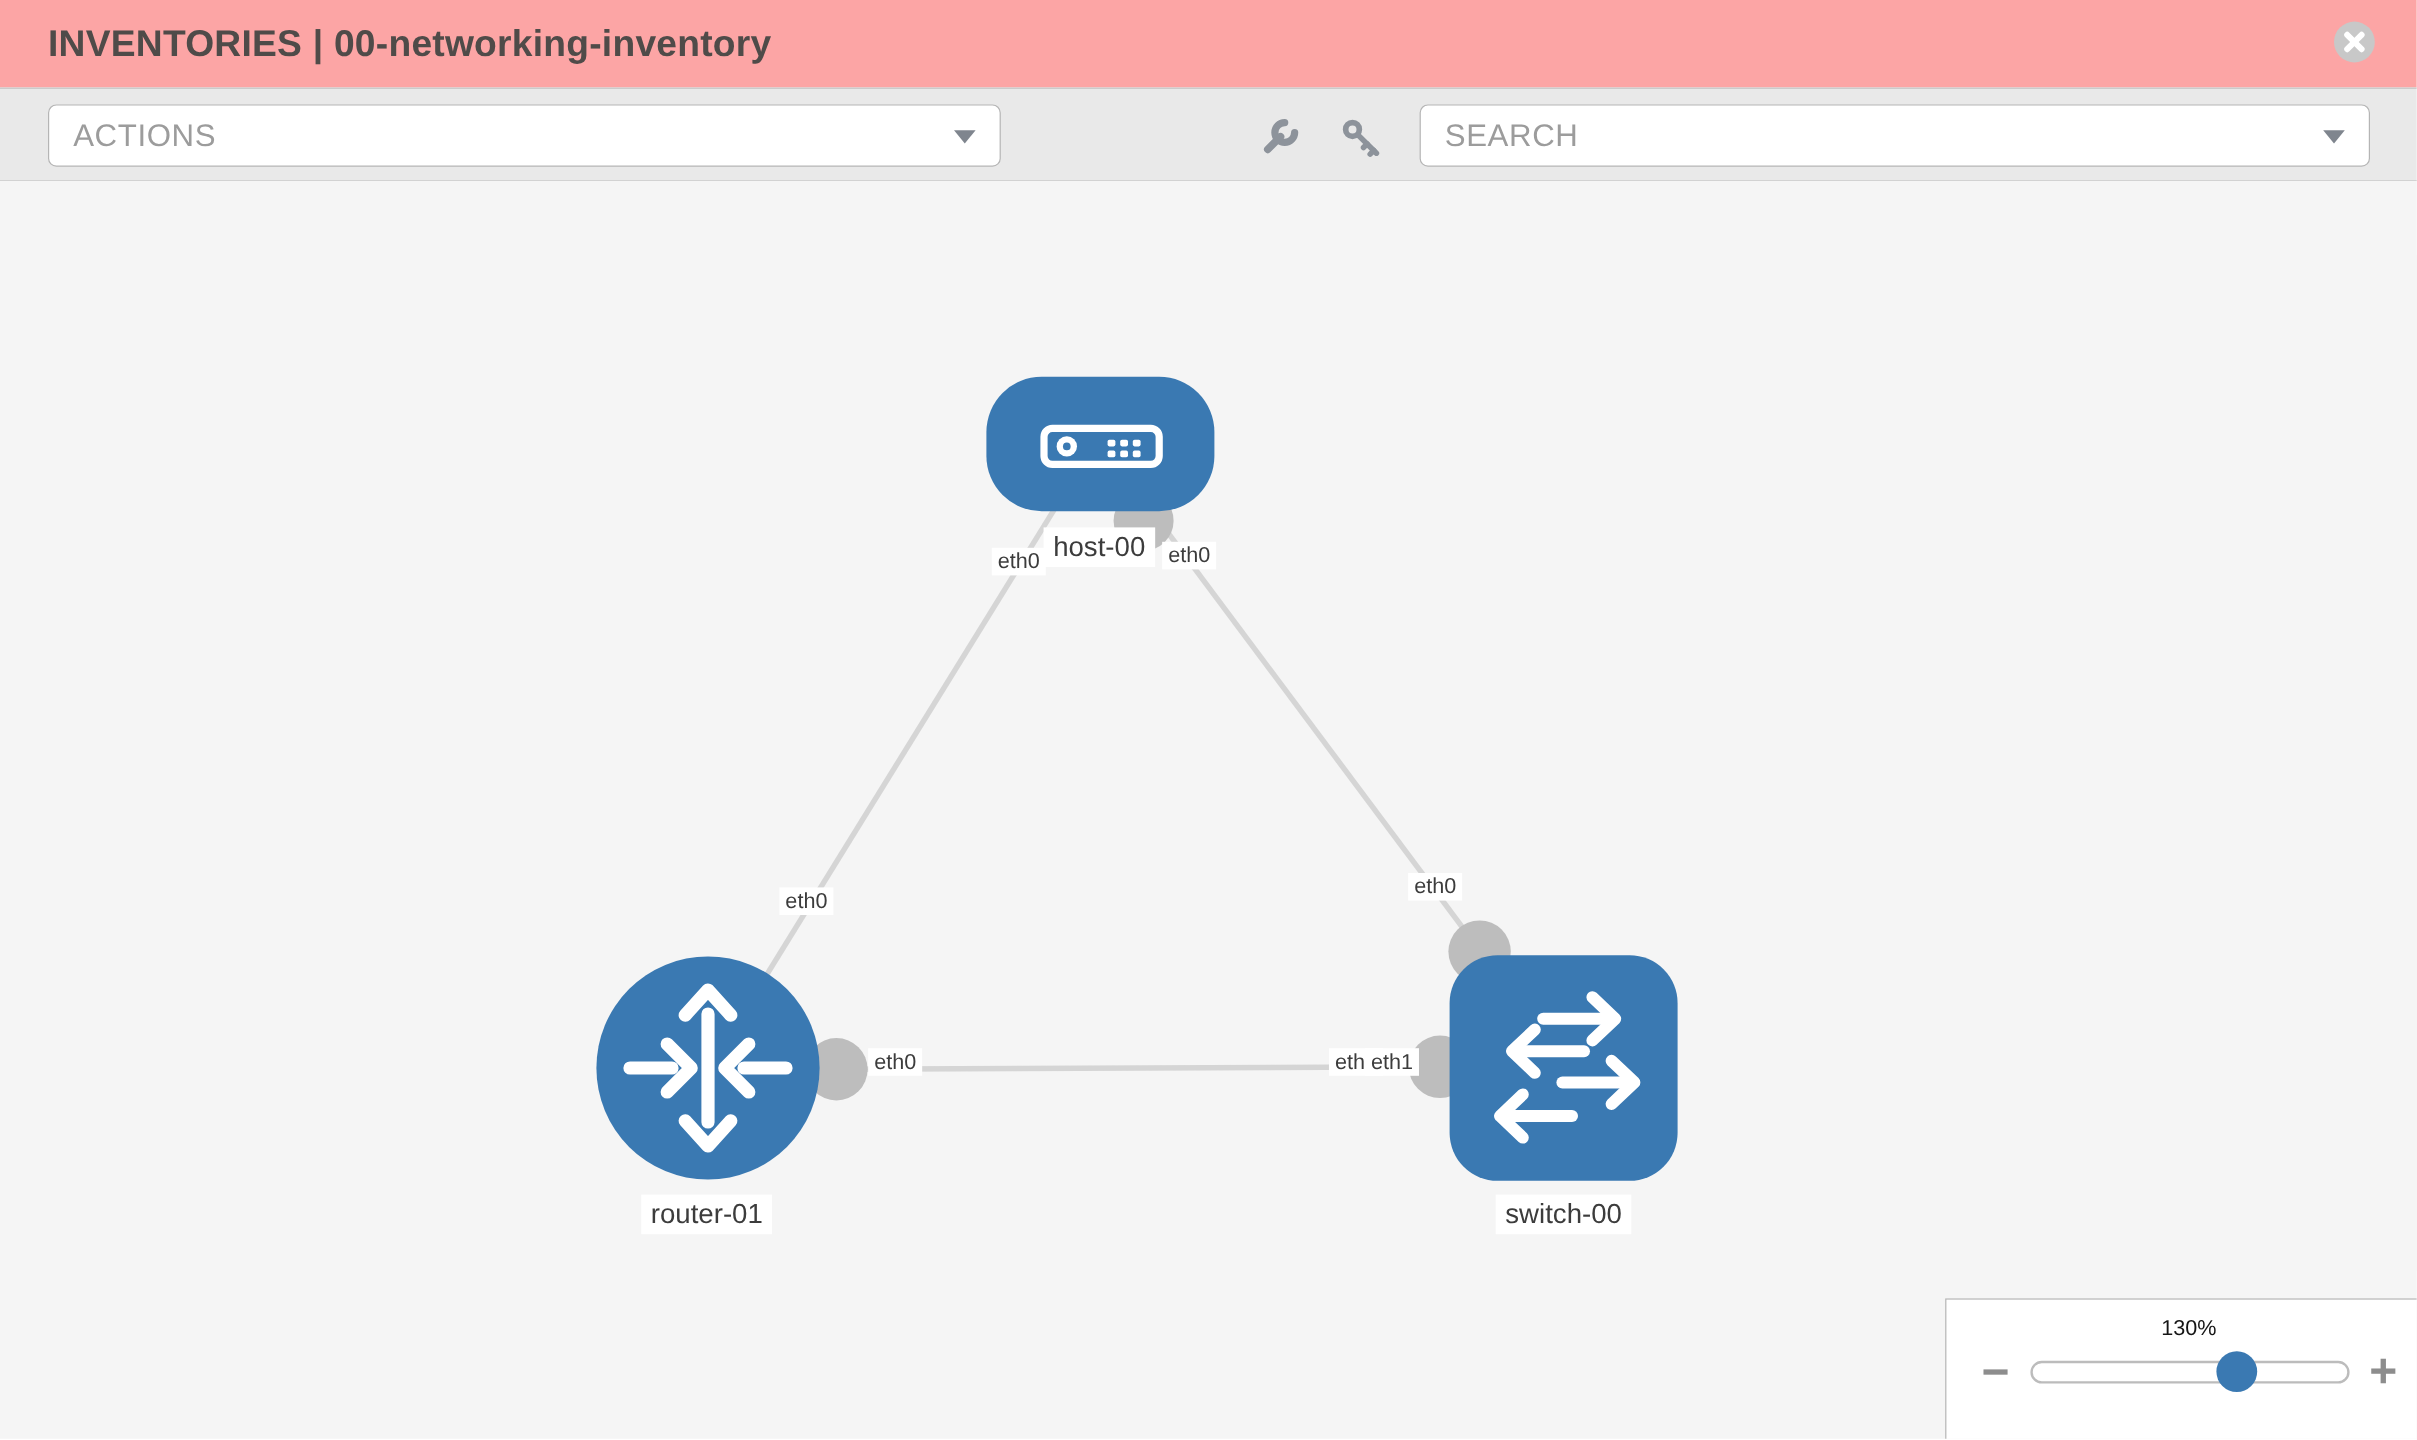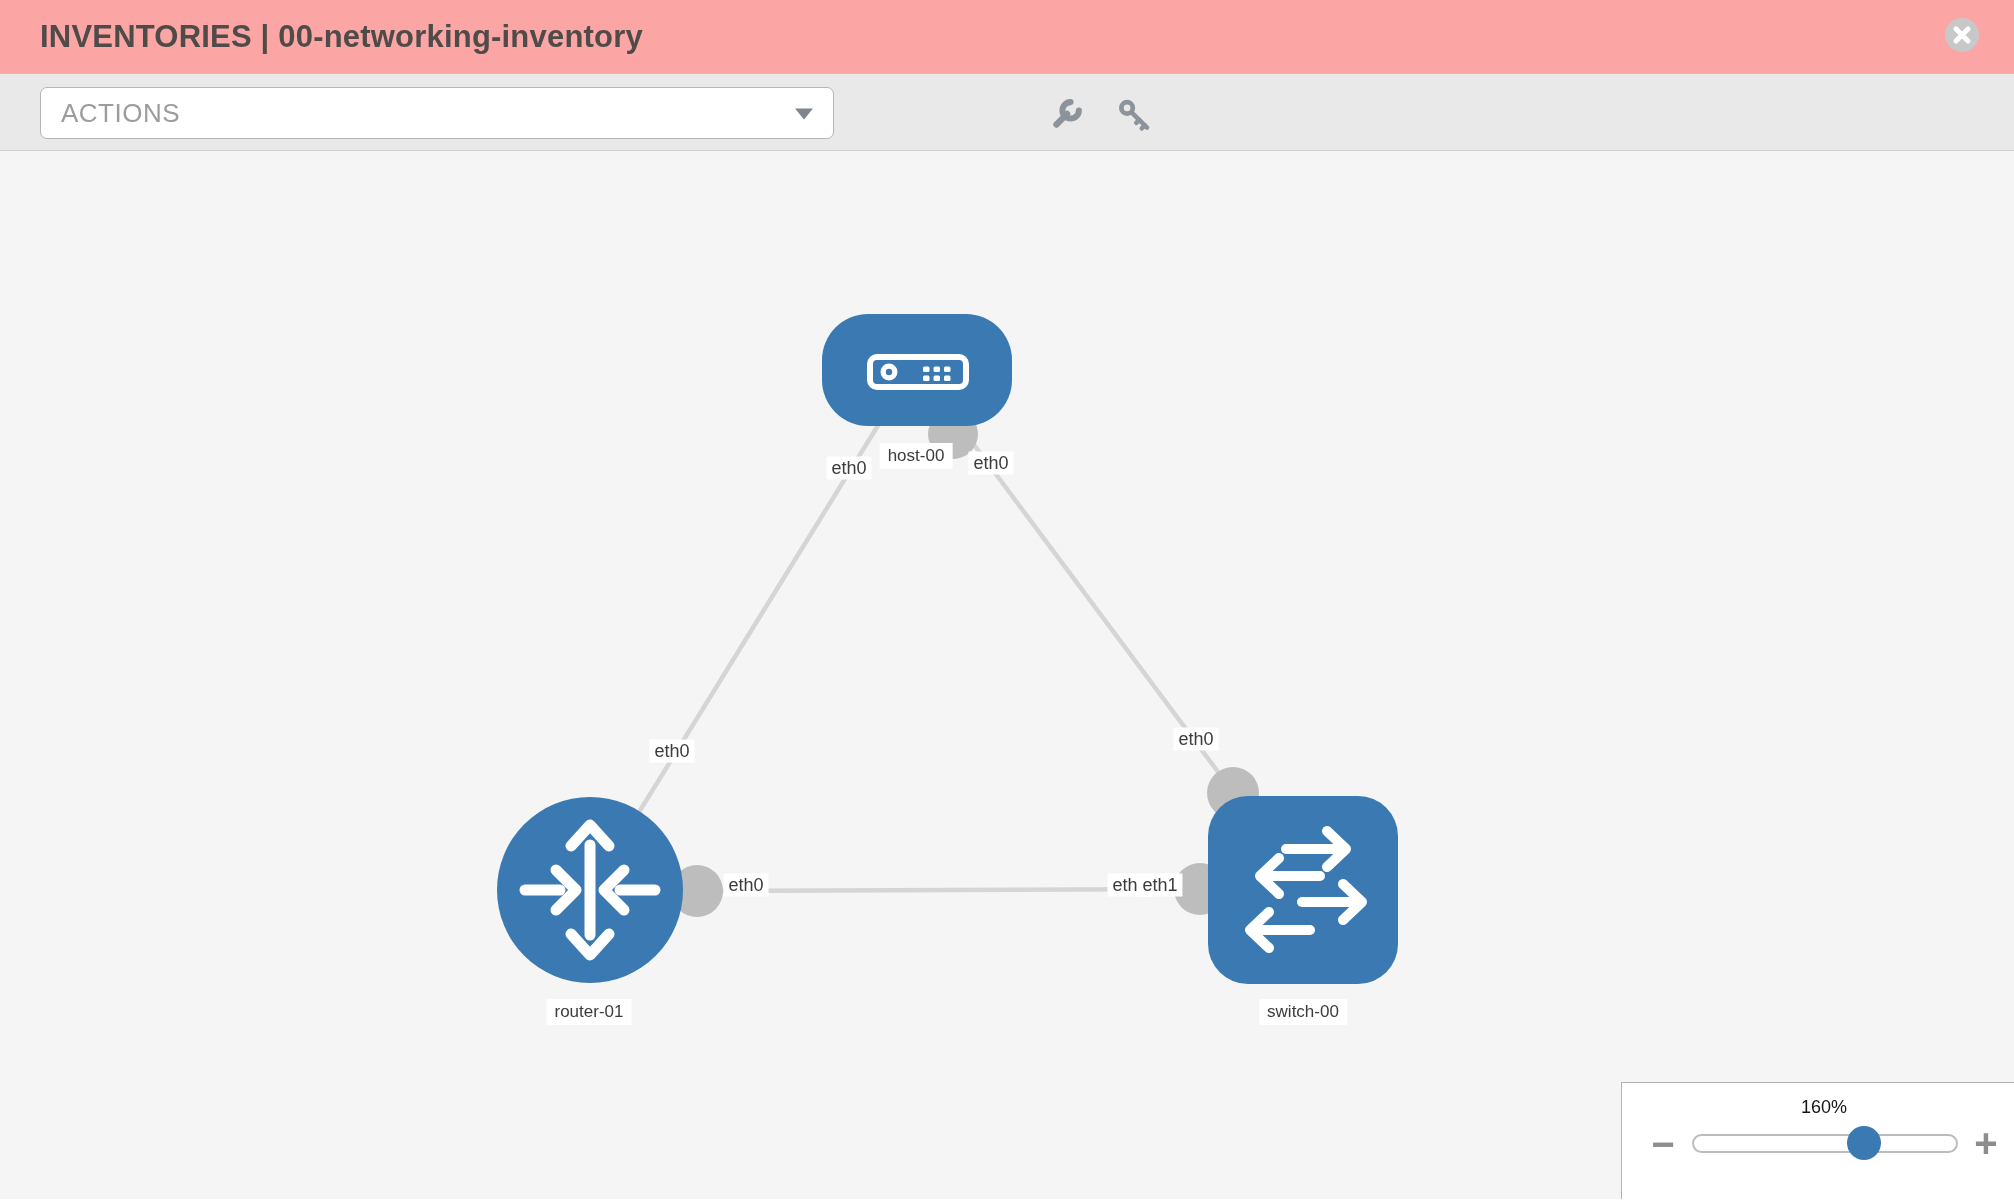--- a/index.html
+++ b/index.html
@@ -46,21 +46,21 @@
   .canvas{position:relative;height:1048px;background:var(--canvas-bg);overflow:hidden;}
   .links-layer{position:absolute;left:0;top:0;}
 
   .node{position:absolute;background:var(--node-blue);display:flex;align-items:center;justify-content:center;cursor:pointer;}
   .node-host{left:822px;top:163px;width:190px;height:112px;border-radius:46px;}
   .node-router{left:497px;top:646px;width:186px;height:186px;border-radius:50%;}
   .node-switch{left:1208px;top:645px;width:190px;height:188px;border-radius:40px;}
 
   .graph-label{position:absolute;transform:translate(-50%,-50%);background:#fff;
     color:var(--label-text);white-space:nowrap;z-index:5;text-align:center;}
-  .node-label{font-size:17px;padding:3px 8px;}
+  .node-label{font-size:23px;padding:3px 8px;}
   .if-label{font-size:18px;padding:1px 5px;}
   .if-label.behind{z-index:4;}
 
   
   .zoom-panel{position:absolute;left:1621px;top:931px;width:400px;height:130px;
     background:#fff;border:1px solid #b3b3b3;}
   .zoom-value{position:absolute;left:202px;top:24px;transform:translate(-50%,-50%);
     font-size:18px;color:#151515;}
   .zoom-btn{position:absolute;transform:translate(-50%,-50%);border:none;background:transparent;
     color:#8d8d8d;font-size:40px;font-weight:bold;cursor:pointer;line-height:1;padding:0;}
@@ -104,20 +104,24 @@
     <svg width="38" height="38" viewBox="0 0 24 24">
       <g stroke="#8d939b" fill="none" stroke-linecap="round">
         <circle cx="7" cy="7.5" r="3.6" stroke-width="3"></circle>
         <line x1="10" y1="10.5" x2="19.6" y2="20" stroke-width="2.9"></line>
         <line x1="14.7" y1="15.1" x2="12.8" y2="17" stroke-width="2.9"></line>
         <line x1="18.2" y1="18.6" x2="16.3" y2="20.5" stroke-width="2.9"></line>
       </g>
     </svg>
   </button>
 
+  <div class="select-box search-select">
+    <span class="select-label">SEARCH</span>
+    <span class="caret"></span>
+  </div>
 </div>
 
 <div class="canvas">
 
   <svg class="links-layer" width="2014" height="1048" viewBox="0 0 2014 1048">
 
     <line x1="890" y1="255" x2="615" y2="700" stroke="#d5d5d5" stroke-width="4.5"></line>
     <line x1="945" y1="255" x2="1233" y2="641" stroke="#d5d5d5" stroke-width="4.5"></line>
     <line x1="697" y1="740" x2="1200" y2="738" stroke="#d5d5d5" stroke-width="4.5"></line>
 
@@ -178,20 +182,20 @@
 
   <span class="graph-label if-label" style="left:849px;top:317px;">eth0</span>
   <span class="graph-label if-label" style="left:672px;top:600px;">eth0</span>
   <span class="graph-label if-label" style="left:991px;top:312px;">eth0</span>
   <span class="graph-label if-label" style="left:1196px;top:588px;">eth0</span>
   <span class="graph-label if-label" style="left:746px;top:734px;">eth0</span>
   <span class="graph-label if-label behind" style="left:1130px;top:734px;">eth1</span>
   <span class="graph-label if-label" style="left:1160px;top:734px;">eth1</span>
 
   <div class="zoom-panel">
-    <span class="zoom-value">160%</span>
+    <span class="zoom-value">130%</span>
     <button class="zoom-btn zoom-minus">−</button>
     <div class="zoom-track"></div>
     <div class="zoom-thumb"></div>
     <button class="zoom-btn zoom-plus">+</button>
   </div>
 
 </div>
 
 </body></html>

